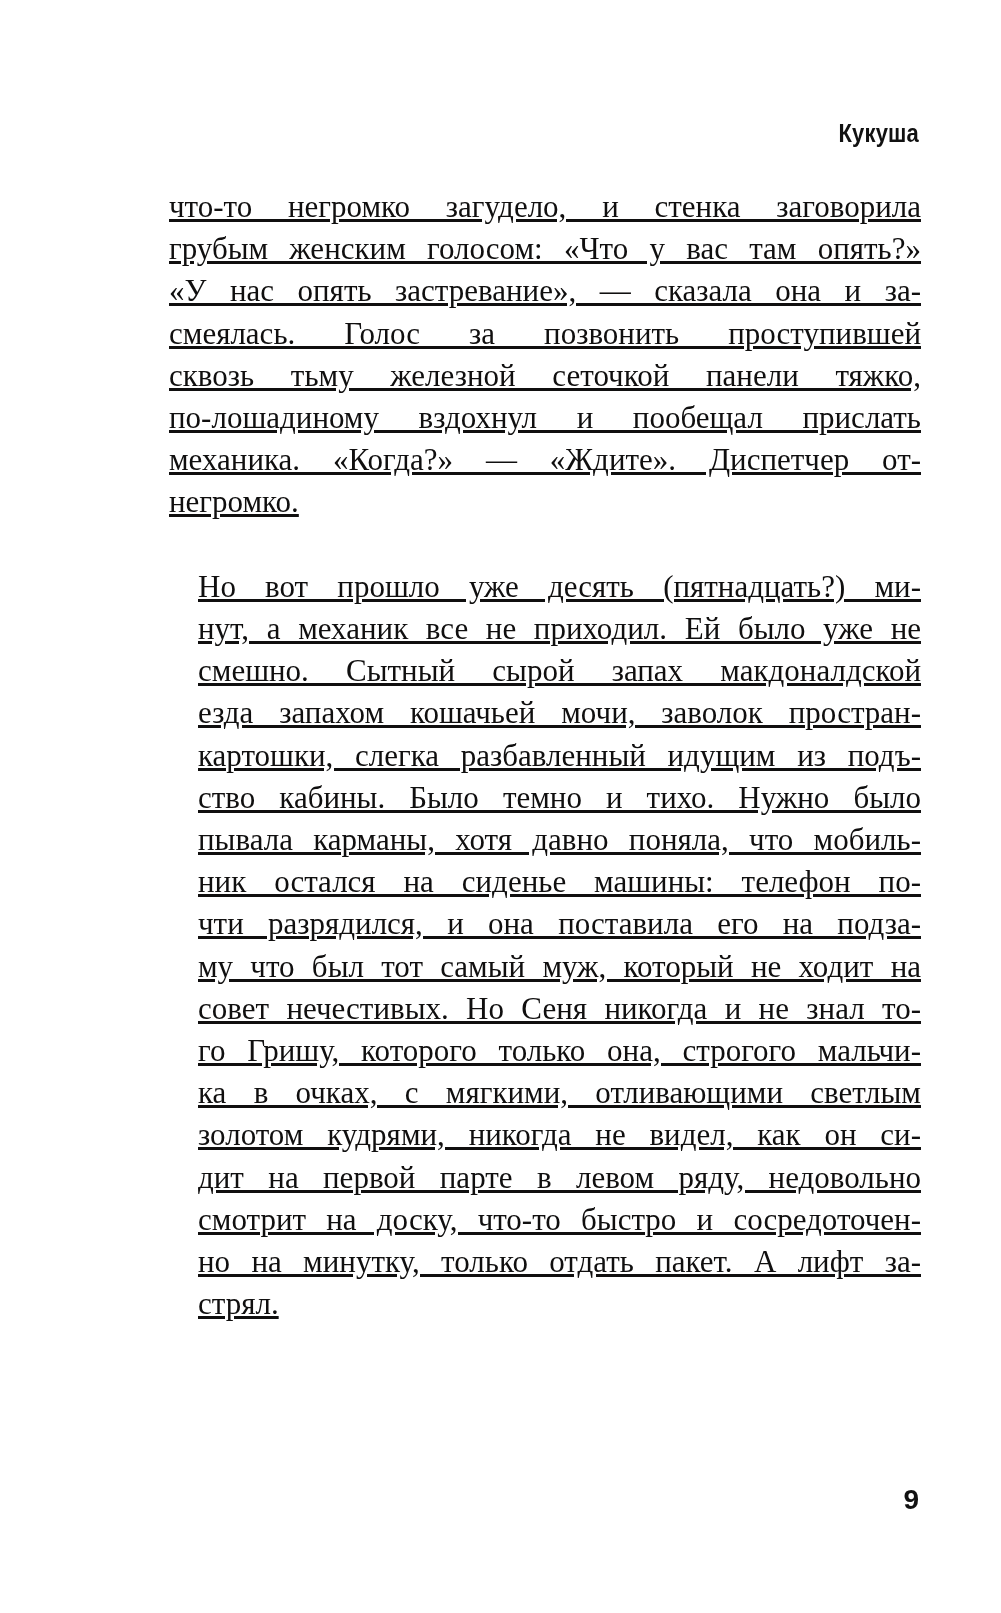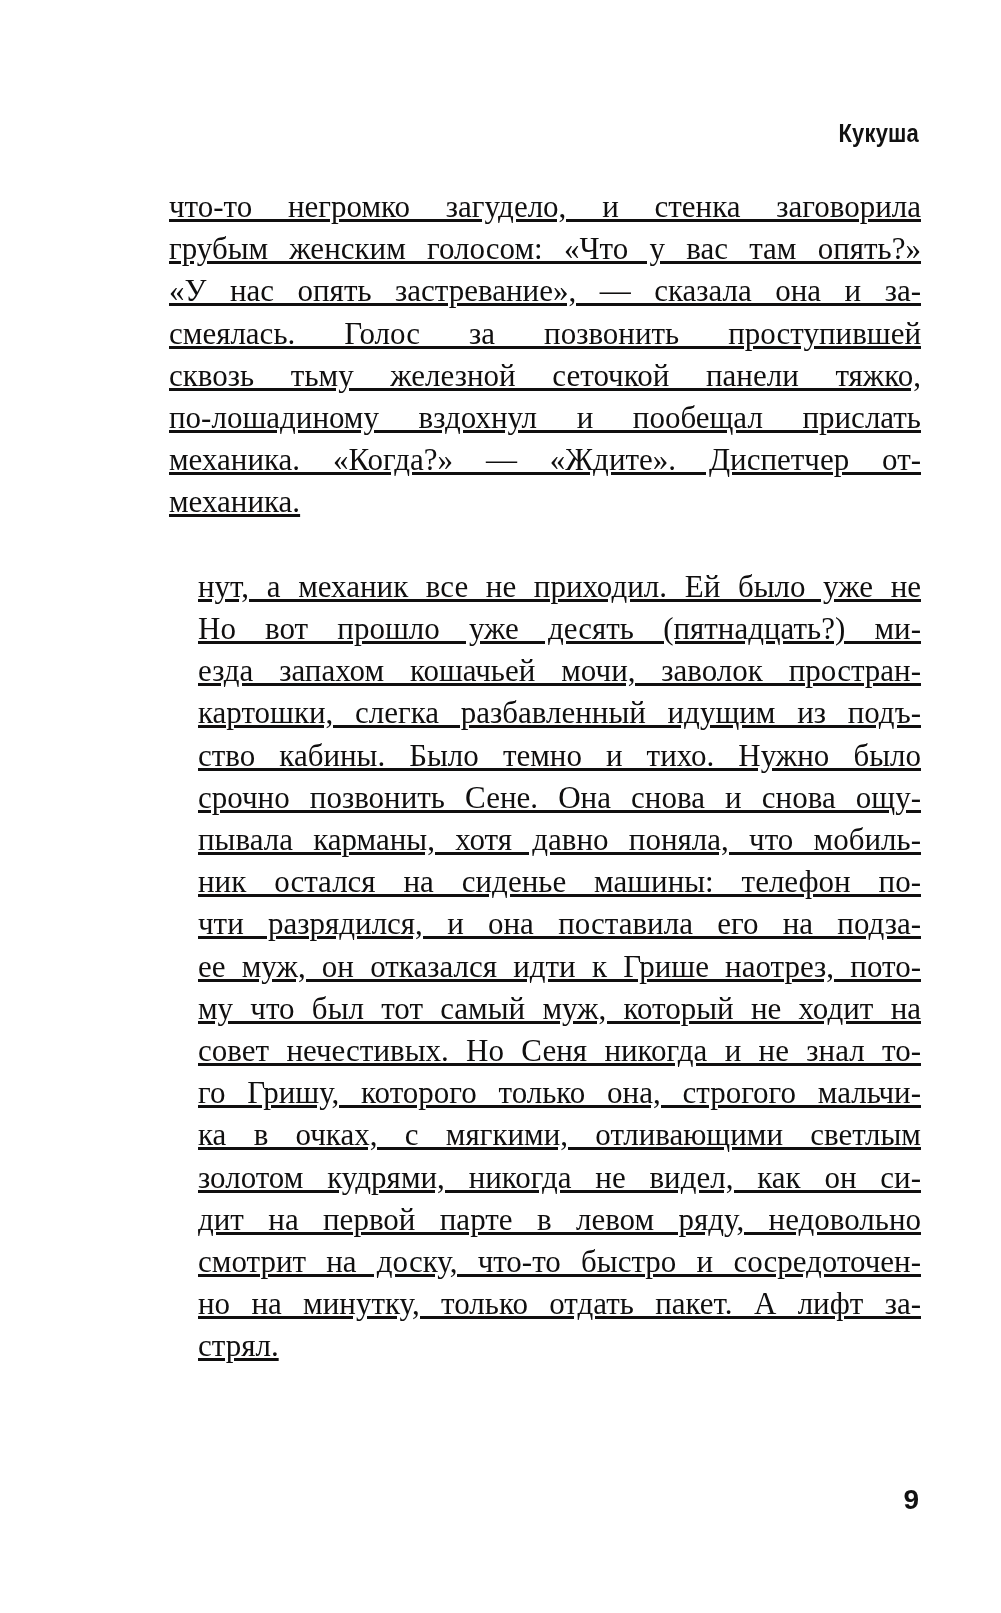--- a/index.html
+++ b/index.html
@@ -103,33 +103,32 @@
 
   <div class="text-block">
       <p style="color: rgb(16, 15, 15);">
         <span class="jline">что-то негромко загудело, и стенка заговорила</span>
         <span class="jline">грубым женским голосом: «Что у вас там опять?»</span>
         <span class="jline">«У нас опять застревание», — сказала она и за-</span>
         <span class="jline">смеялась. Голос за позвонить проступившей</span>
         <span class="jline">сквозь тьму железной сеточкой панели тяжко,</span>
         <span class="jline">по-лошадиному вздохнул и пообещал прислать</span>
         <span class="jline">механика. «Когда?» — «Ждите». Диспетчер от-</span>
-        <span class="jline last">механика.</span>
+        <span class="jline last">негромко.</span>
       </p>
       <p class="indent" style="color: rgb(16, 15, 15);">
+        <span class="jline" style="text-indent: 29px;">Но вот прошло уже десять (пятнадцать?) ми-</span>
         <span class="jline">нут, а механик все не приходил. Ей было уже не</span>
-        <span class="jline" style="text-indent: 29px;">Но вот прошло уже десять (пятнадцать?) ми-</span>
+        <span class="jline">смешно. Сытный сырой запах макдоналдской</span>
         <span class="jline">езда запахом кошачьей мочи, заволок простран-</span>
         <span class="jline">картошки, слегка разбавленный идущим из подъ-</span>
         <span class="jline">ство кабины. Было темно и тихо. Нужно было</span>
-        <span class="jline">срочно позвонить Сене. Она снова и снова ощу-</span>
         <span class="jline">пывала карманы, хотя давно поняла, что мобиль-</span>
         <span class="jline">ник остался на сиденье машины: телефон по-</span>
         <span class="jline">чти разрядился, и она поставила его на подза-</span>
-        <span class="jline">ее муж, он отказался идти к Грише наотрез, пото-</span>
         <span class="jline">му что был тот самый муж, который не ходит на</span>
         <span class="jline">совет нечестивых. Но Сеня никогда и не знал то-</span>
         <span class="jline">го Гришу, которого только она, строгого мальчи-</span>
         <span class="jline">ка в очках, с мягкими, отливающими светлым</span>
         <span class="jline">золотом кудрями, никогда не видел, как он си-</span>
         <span class="jline">дит на первой парте в левом ряду, недовольно</span>
         <span class="jline">смотрит на доску, что-то быстро и сосредоточен-</span>
         <span class="jline">но на минутку, только отдать пакет. А лифт за-</span>
         <span class="jline last">стрял.</span>
       </p>

